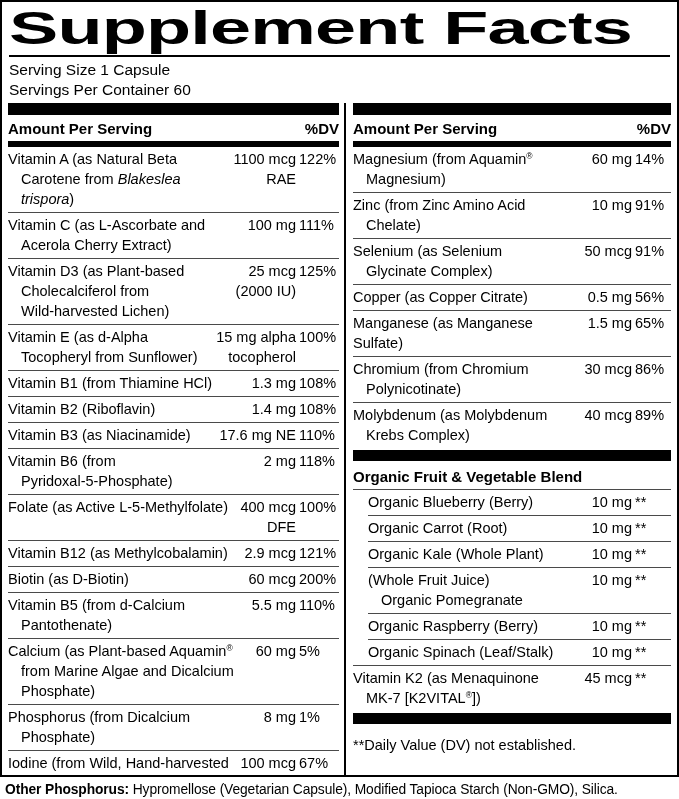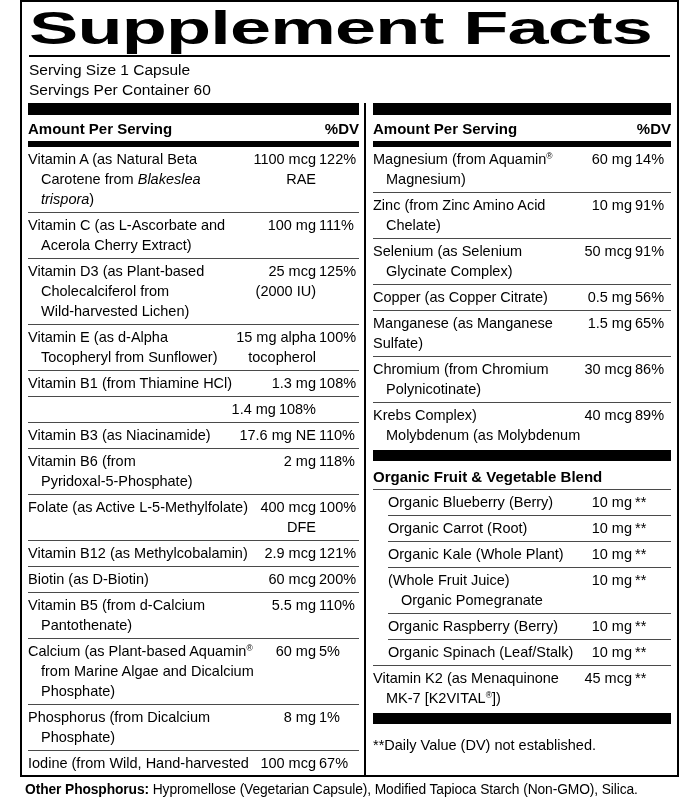--- a/index.html
+++ b/index.html
@@ -1,18 +1,18 @@
 <!DOCTYPE html>
 <html><head>
 <meta charset="utf-8">
 <style>
   html,body{margin:0;padding:0;background:#fff;}
   .canvas{
     width:679px;height:799px;background:#fff;color:#000;
-    font-family:"Liberation Sans",sans-serif;overflow:hidden;box-sizing:border-box;padding-left:20px;
+    font-family:"Liberation Sans",sans-serif;overflow:hidden;box-sizing:border-box;
   }
   .panel{
     box-sizing:border-box;height:777px;border:2.5px solid #000;background:#fff;
     display:flex;flex-direction:column;overflow:hidden;
   }
   .title-wrap{padding:2px 7px 0;height:49px;overflow:visible;}
   .title{
     display:inline-block;font-size:47px;line-height:1.0;font-weight:bold;
     letter-spacing:-0.5px;white-space:nowrap;transform:scaleX(1.57);transform-origin:0 50%;
   }
@@ -122,20 +122,23 @@
             <div class="row">
               <div class="name">
                 <div class="nl">Vitamin B1 (from Thiamine HCl)</div>
               </div>
               <div class="amt">
                 <div class="al">1.3 mg</div>
               </div>
               <div class="dv">108%</div>
             </div>
             <div class="row">
+              <div class="name">
+                <div class="nl">Vitamin B2 (Riboflavin)</div>
+              </div>
               <div class="amt">
                 <div class="al">1.4 mg</div>
               </div>
               <div class="dv">108%</div>
             </div>
             <div class="row">
               <div class="name">
                 <div class="nl">Vitamin B3 (as Niacinamide)</div>
               </div>
               <div class="amt">
@@ -286,22 +289,22 @@
                 <div class="nl">Chromium (from Chromium</div>
                 <div class="nl">Polynicotinate)</div>
               </div>
               <div class="amt">
                 <div class="al">30 mcg</div>
               </div>
               <div class="dv">86%</div>
             </div>
             <div class="row">
               <div class="name">
+                <div class="nl">Molybdenum (as Molybdenum</div>
                 <div class="nl">Krebs Complex)</div>
-                <div class="nl">Molybdenum (as Molybdenum</div>
               </div>
               <div class="amt">
                 <div class="al">40 mcg</div>
               </div>
               <div class="dv">89%</div>
             </div>
           </div>
         <div class="sepbar"></div>
         <div class="blend-header">Organic Fruit &amp; Vegetable Blend</div>
         <div class="rows" id="blend-rows">

